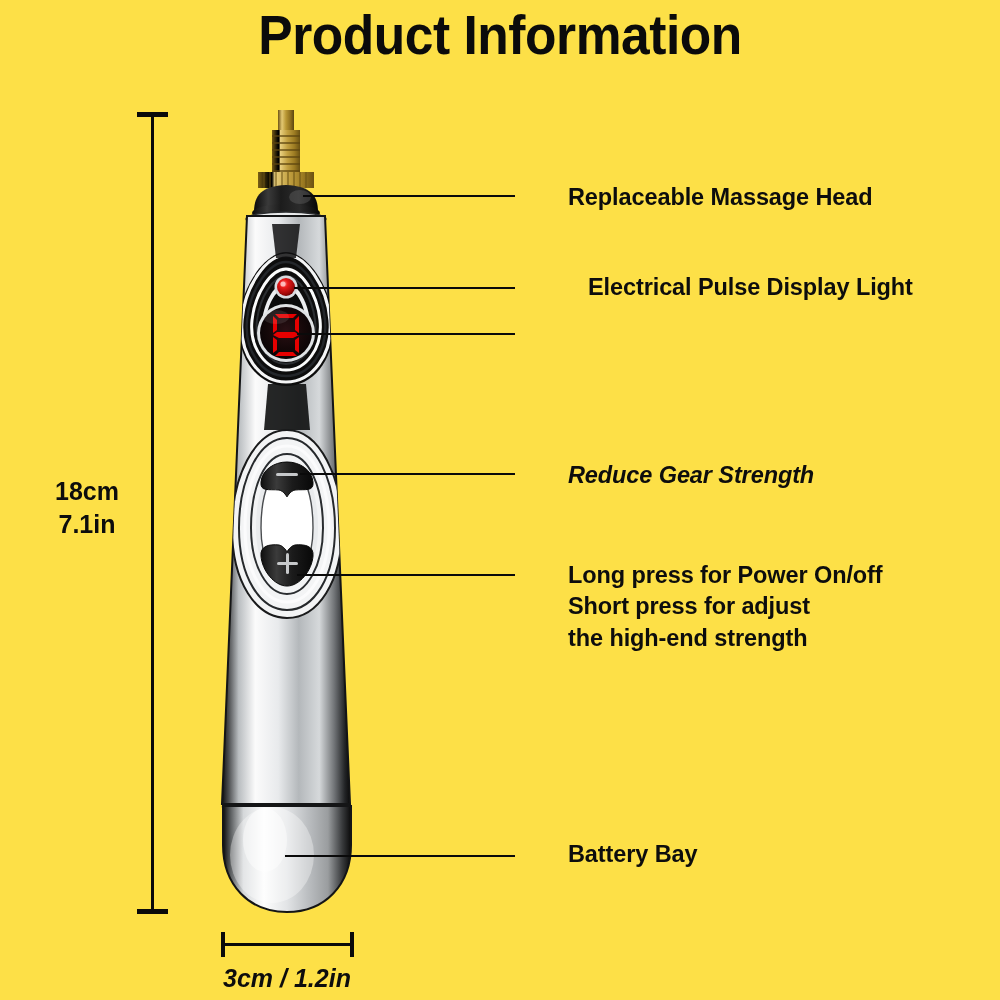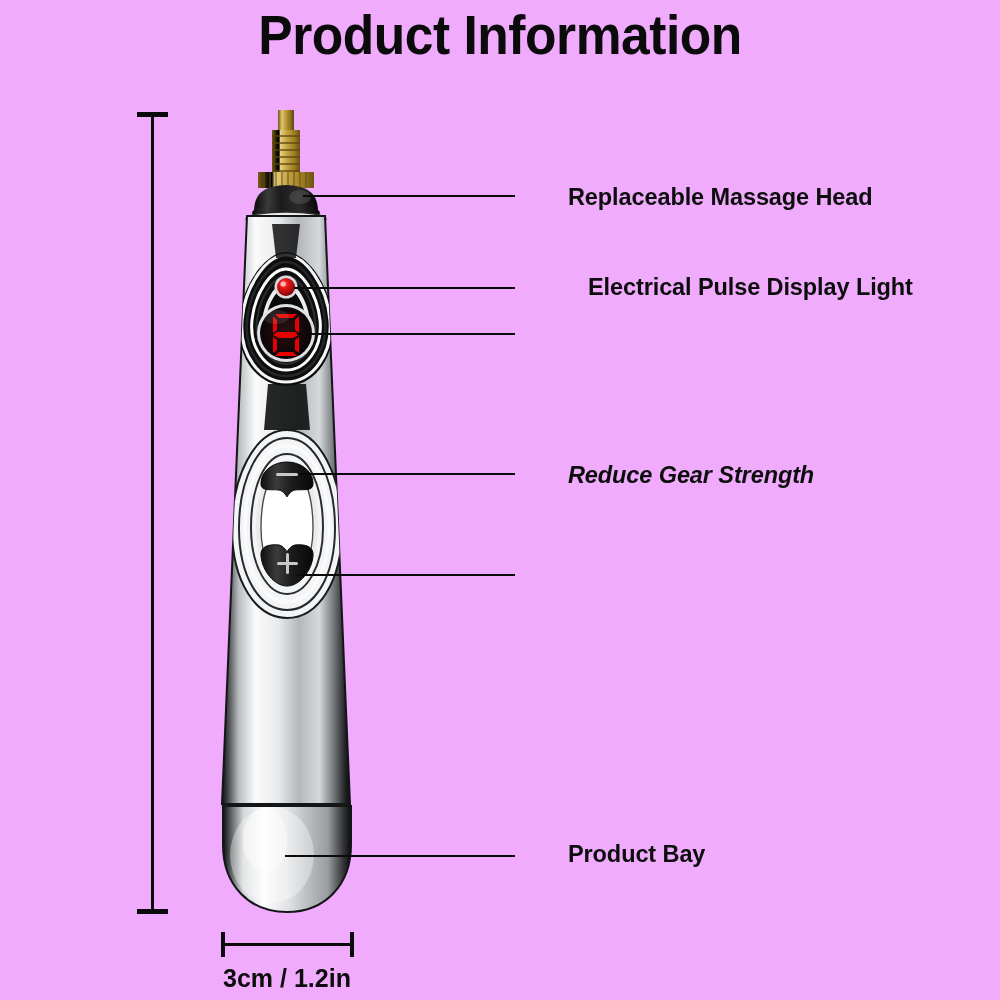--- a/index.html
+++ b/index.html
@@ -11,21 +11,21 @@
     width: 1000px;
     height: 1000px;
     font-family: "Liberation Sans", sans-serif;
     color: #111111;
     overflow: hidden;
   }
   #stage {
     position: relative;
     width: 1000px;
     height: 1000px;
-    background: #f0abfc;
+    background: #fde047;
   }
 
   
   .title {
     position: absolute;
     top: 2px;
     left: 0;
     width: 1000px;
     text-align: center;
     font-size: 56px;
@@ -319,25 +319,29 @@
                C249,912 223,885 223,845 Z" fill="url(#chromeCap)" stroke="#141516" stroke-width="2"></path>
 
       <ellipse cx="272" cy="855" rx="42" ry="48" fill="#ffffff" opacity="0.35"></ellipse>
       <ellipse cx="265" cy="840" rx="22" ry="32" fill="#ffffff" opacity="0.45"></ellipse>
     </g>
   </svg>
 
   <div class="dim-tick-h" style="left:137px; top:112px; width:31px;"></div>
   <div class="dim-v-line" style="left:151px; top:113px; height:799px;"></div>
   <div class="dim-tick-h" style="left:137px; top:909px; width:31px;"></div>
+  <div class="dim-label" style="left:35px; top:475px; width:104px;">
+    <span class="ln">18cm</span>
+    <span class="ln">7.1in</span>
+  </div>
 
   <div class="dim-tick-v" style="left:221px; top:932px; height:25px;"></div>
   <div class="dim-h-line" style="left:222px; top:943px; width:130px;"></div>
   <div class="dim-tick-v" style="left:350px; top:932px; height:25px;"></div>
-  <div class="dim-label" style="left:187px; top:962px; width:200px;">
+  <div class="dim-label" style="left:187px; top:962px; width:200px;font-style:italic;">
     <span class="ln">3cm / 1.2in</span>
   </div>
 
   <div class="leader" style="left:303px; top:195px; width:212px;"></div>
   <div class="leader" style="left:294px; top:287px; width:221px;"></div>
   <div class="leader" style="left:297px; top:333px; width:218px;"></div>
   <div class="leader" style="left:300px; top:473px; width:215px;"></div>
   <div class="leader" style="left:297px; top:574px; width:218px;"></div>
   <div class="leader" style="left:285px; top:855px; width:230px;"></div>
 
@@ -347,18 +351,23 @@
 
   <div class="callout" style="left:588px; top:272px;">
     <span class="ln">Electrical Pulse Display Light</span>
   </div>
 
 
   <div class="callout" style="left:568px; top:460px;font-style:italic;">
     <span class="ln">Reduce Gear Strength</span>
   </div>
 
+  <div class="callout" style="left:568px; top:560px;">
+    <span class="ln">Long press for Power On/off</span>
+    <span class="ln">Short press for adjust</span>
+    <span class="ln">the high-end strength</span>
+  </div>
 
   <div class="callout" style="left:568px; top:839px;">
-    <span class="ln">Product Bay</span>
+    <span class="ln">Battery Bay</span>
   </div>
 
 </div>
 
 </body></html>

